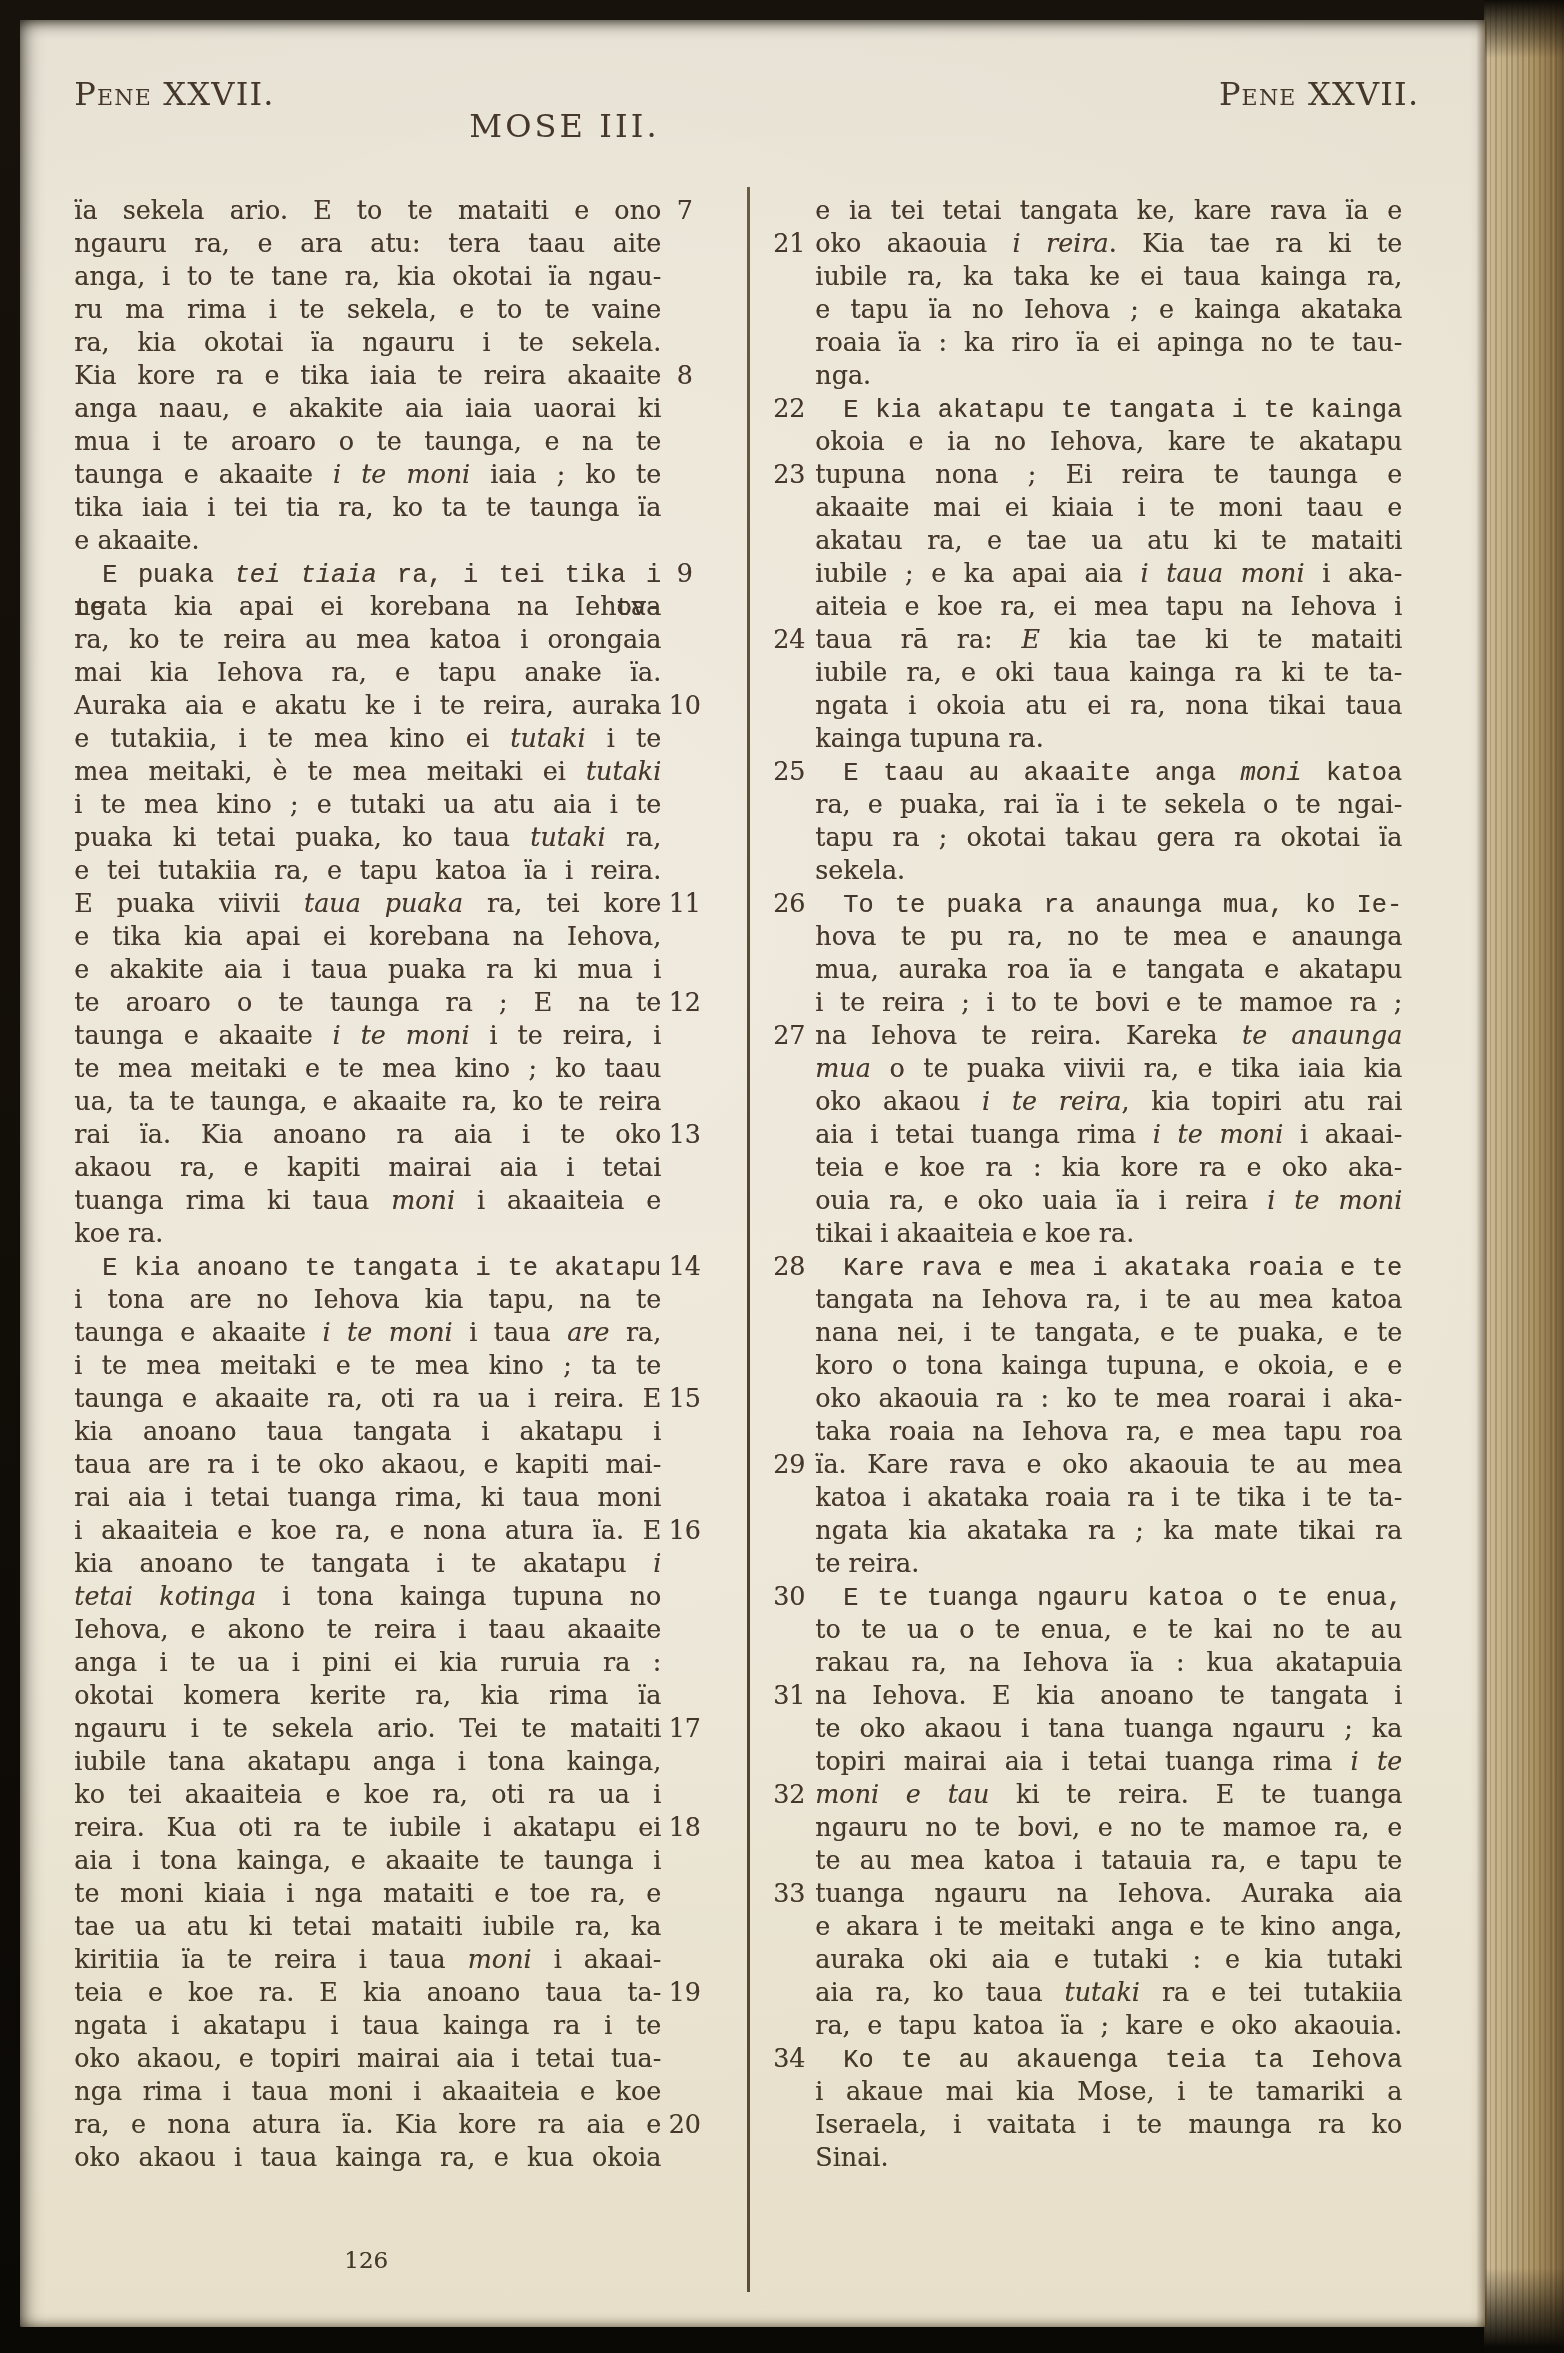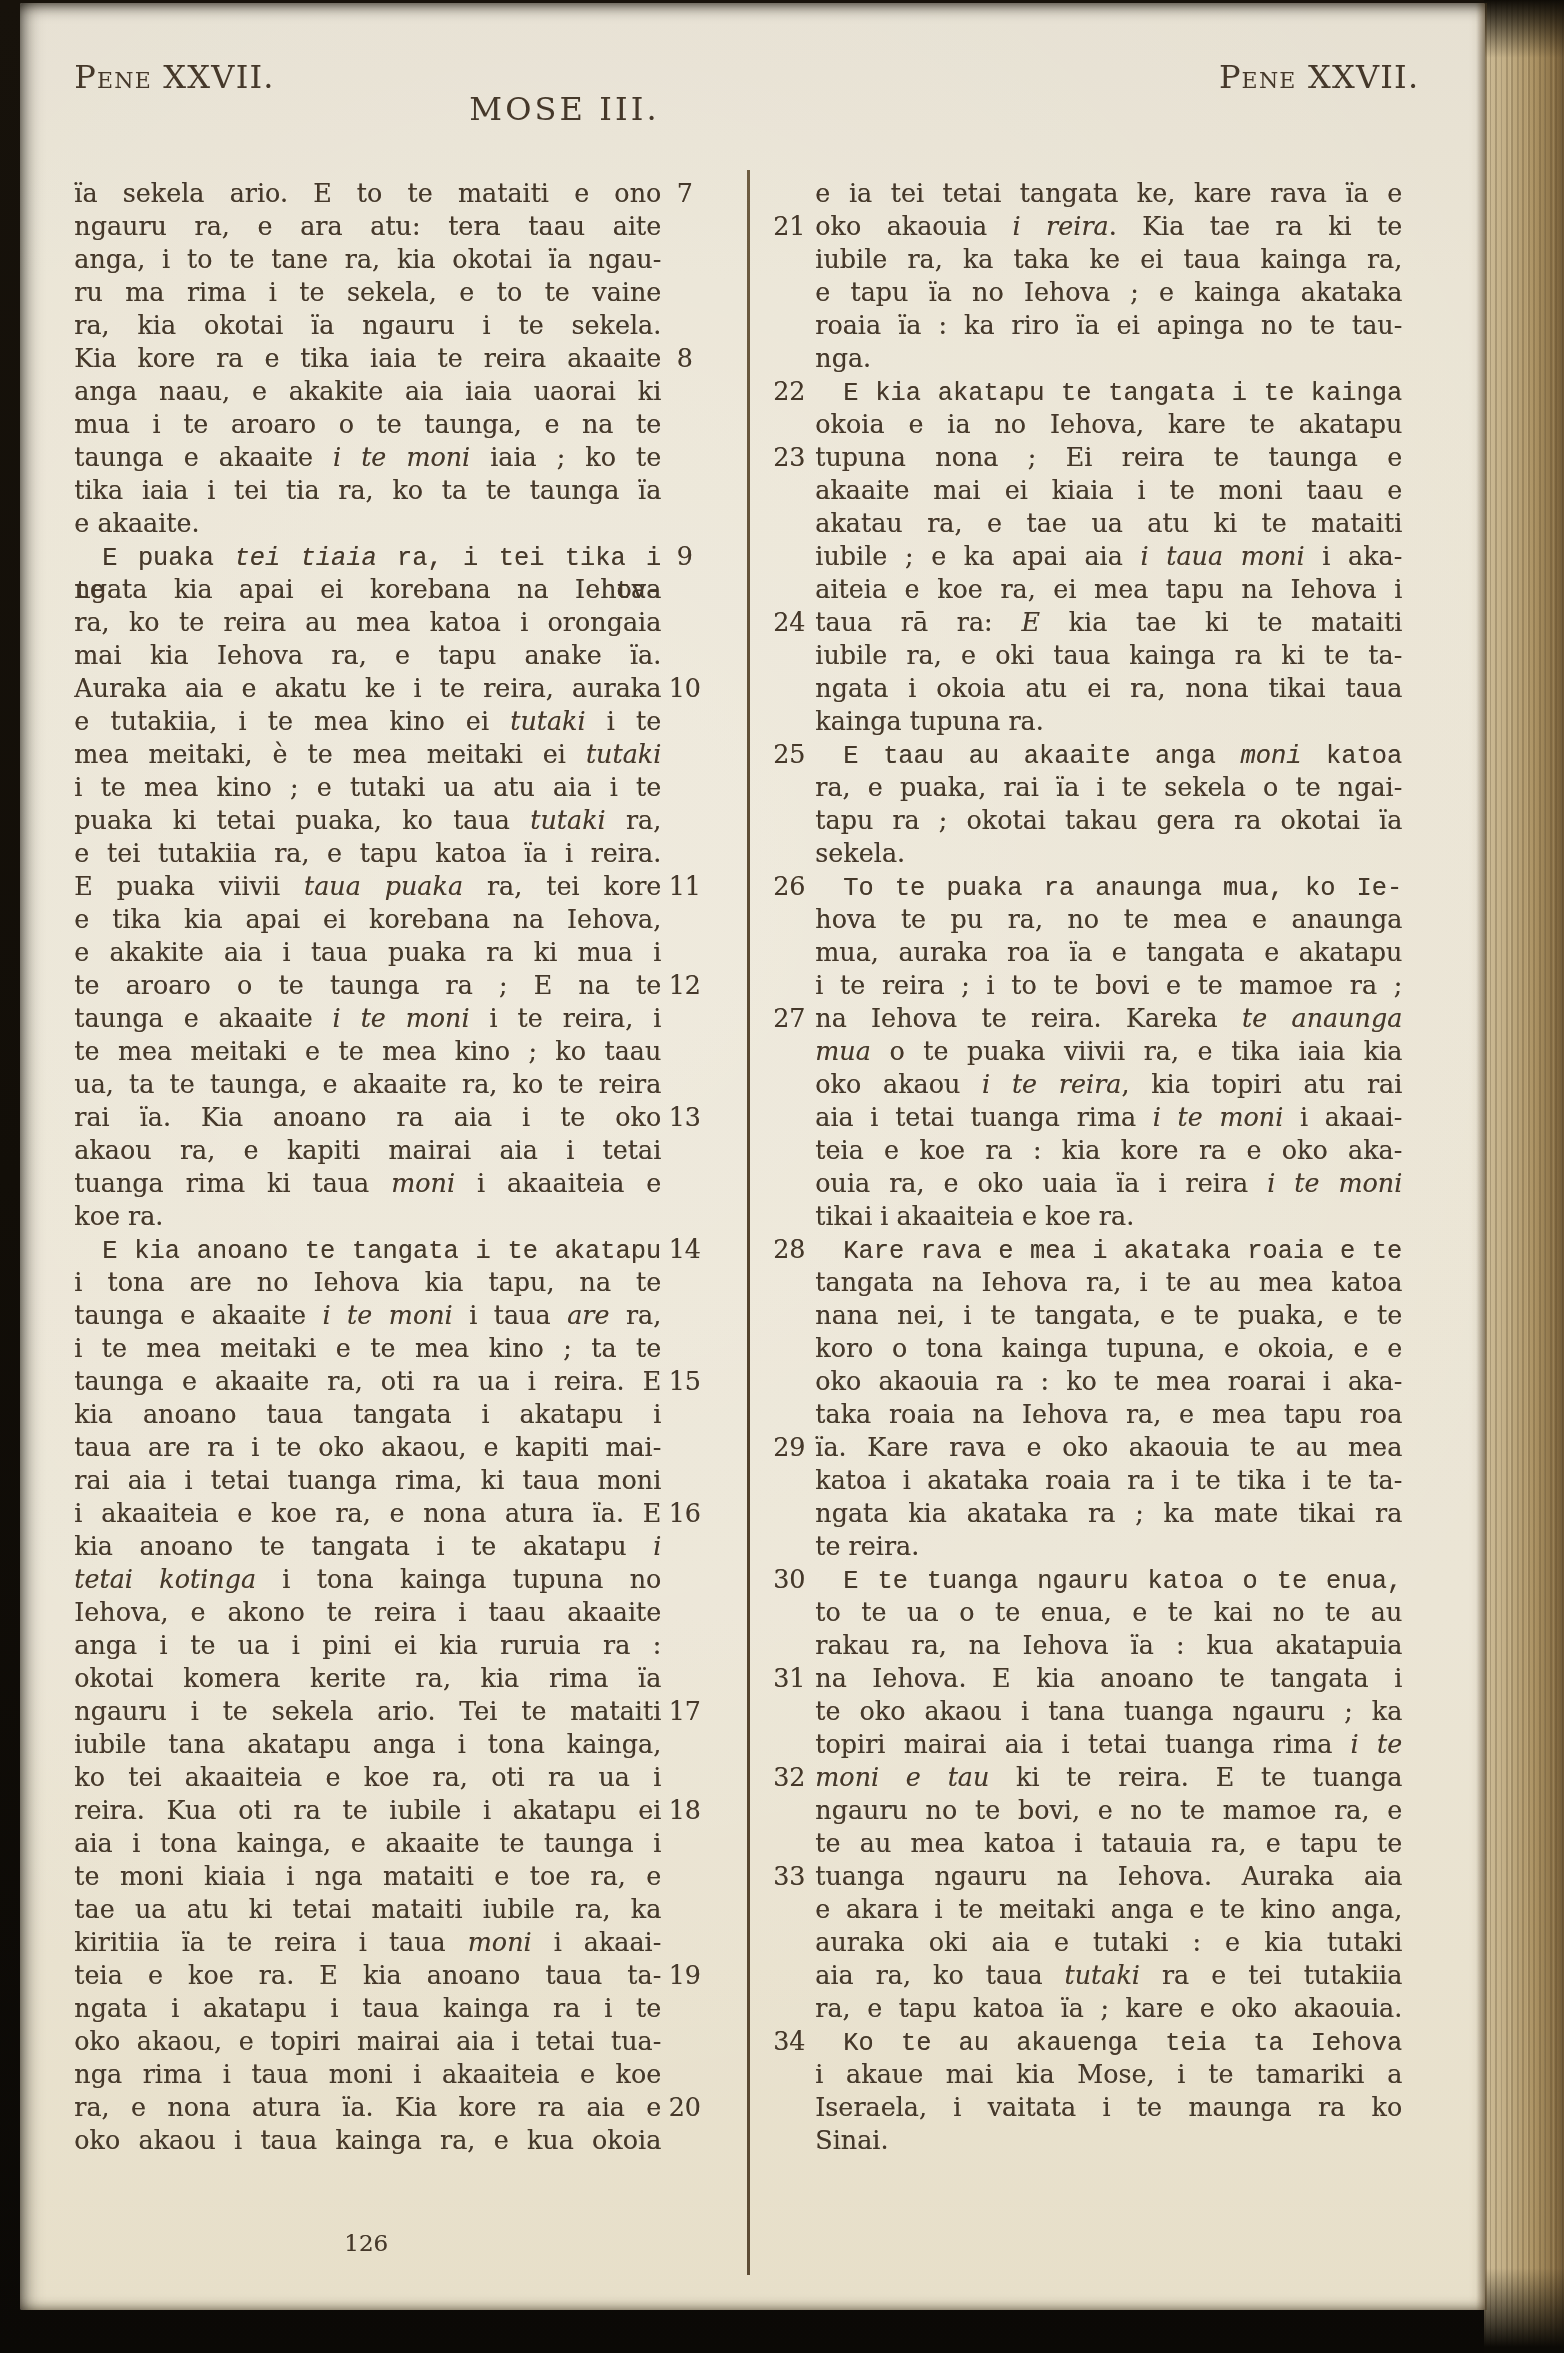--- a/index.html
+++ b/index.html
@@ -15,21 +15,21 @@
       repeating-linear-gradient(90deg, rgba(62,46,24,.22) 0 1.6px, rgba(0,0,0,0) 1.6px 5.5px),
       repeating-linear-gradient(90deg, rgba(255,244,214,.10) 0 0.8px, rgba(0,0,0,0) 0.8px 8.6px),
       linear-gradient(90deg,#cdbb96 0%,#c2ae85 28%,#ad9465 62%,#8a7147 88%,#6a5433 100%);
   }
   .fore-edge::before{content:"";position:absolute;top:0;left:0;right:0;height:58px;
     background:linear-gradient(180deg,#0f0c07 0%,rgba(15,12,7,0) 100%);}
   .fore-edge::after{content:"";position:absolute;bottom:0;left:0;right:0;height:86px;
     background:linear-gradient(0deg,#0c0a06 8%,rgba(12,10,6,0) 100%);}
   
   .page{
-    position:absolute;left:20.3px;top:3px;width:1465px;height:2307px;border-radius:2.3px;
+    position:absolute;left:20.3px;top:20px;width:1465px;height:2307px;border-radius:2.3px;
     background:
       radial-gradient(ellipse 120% 90% at 38% 38%, rgba(255,255,255,.22), rgba(0,0,0,0) 62%),
       linear-gradient(180deg,#e6e0d2 0%,#eae4d4 12%,#ebe5d5 70%,#e7dfc9 100%),
       #e9e3d3;
     box-shadow:
       inset 0 12.5px 15.6px -11px rgba(18,14,8,.85),
       inset 15.6px 0 20.3px -14px rgba(18,14,8,.8),
       inset -6.3px 0 14px -6.3px rgba(96,74,42,.55),
       inset 0 -9.4px 14px -9.4px rgba(44,33,16,.6);
     color:#45382a;

